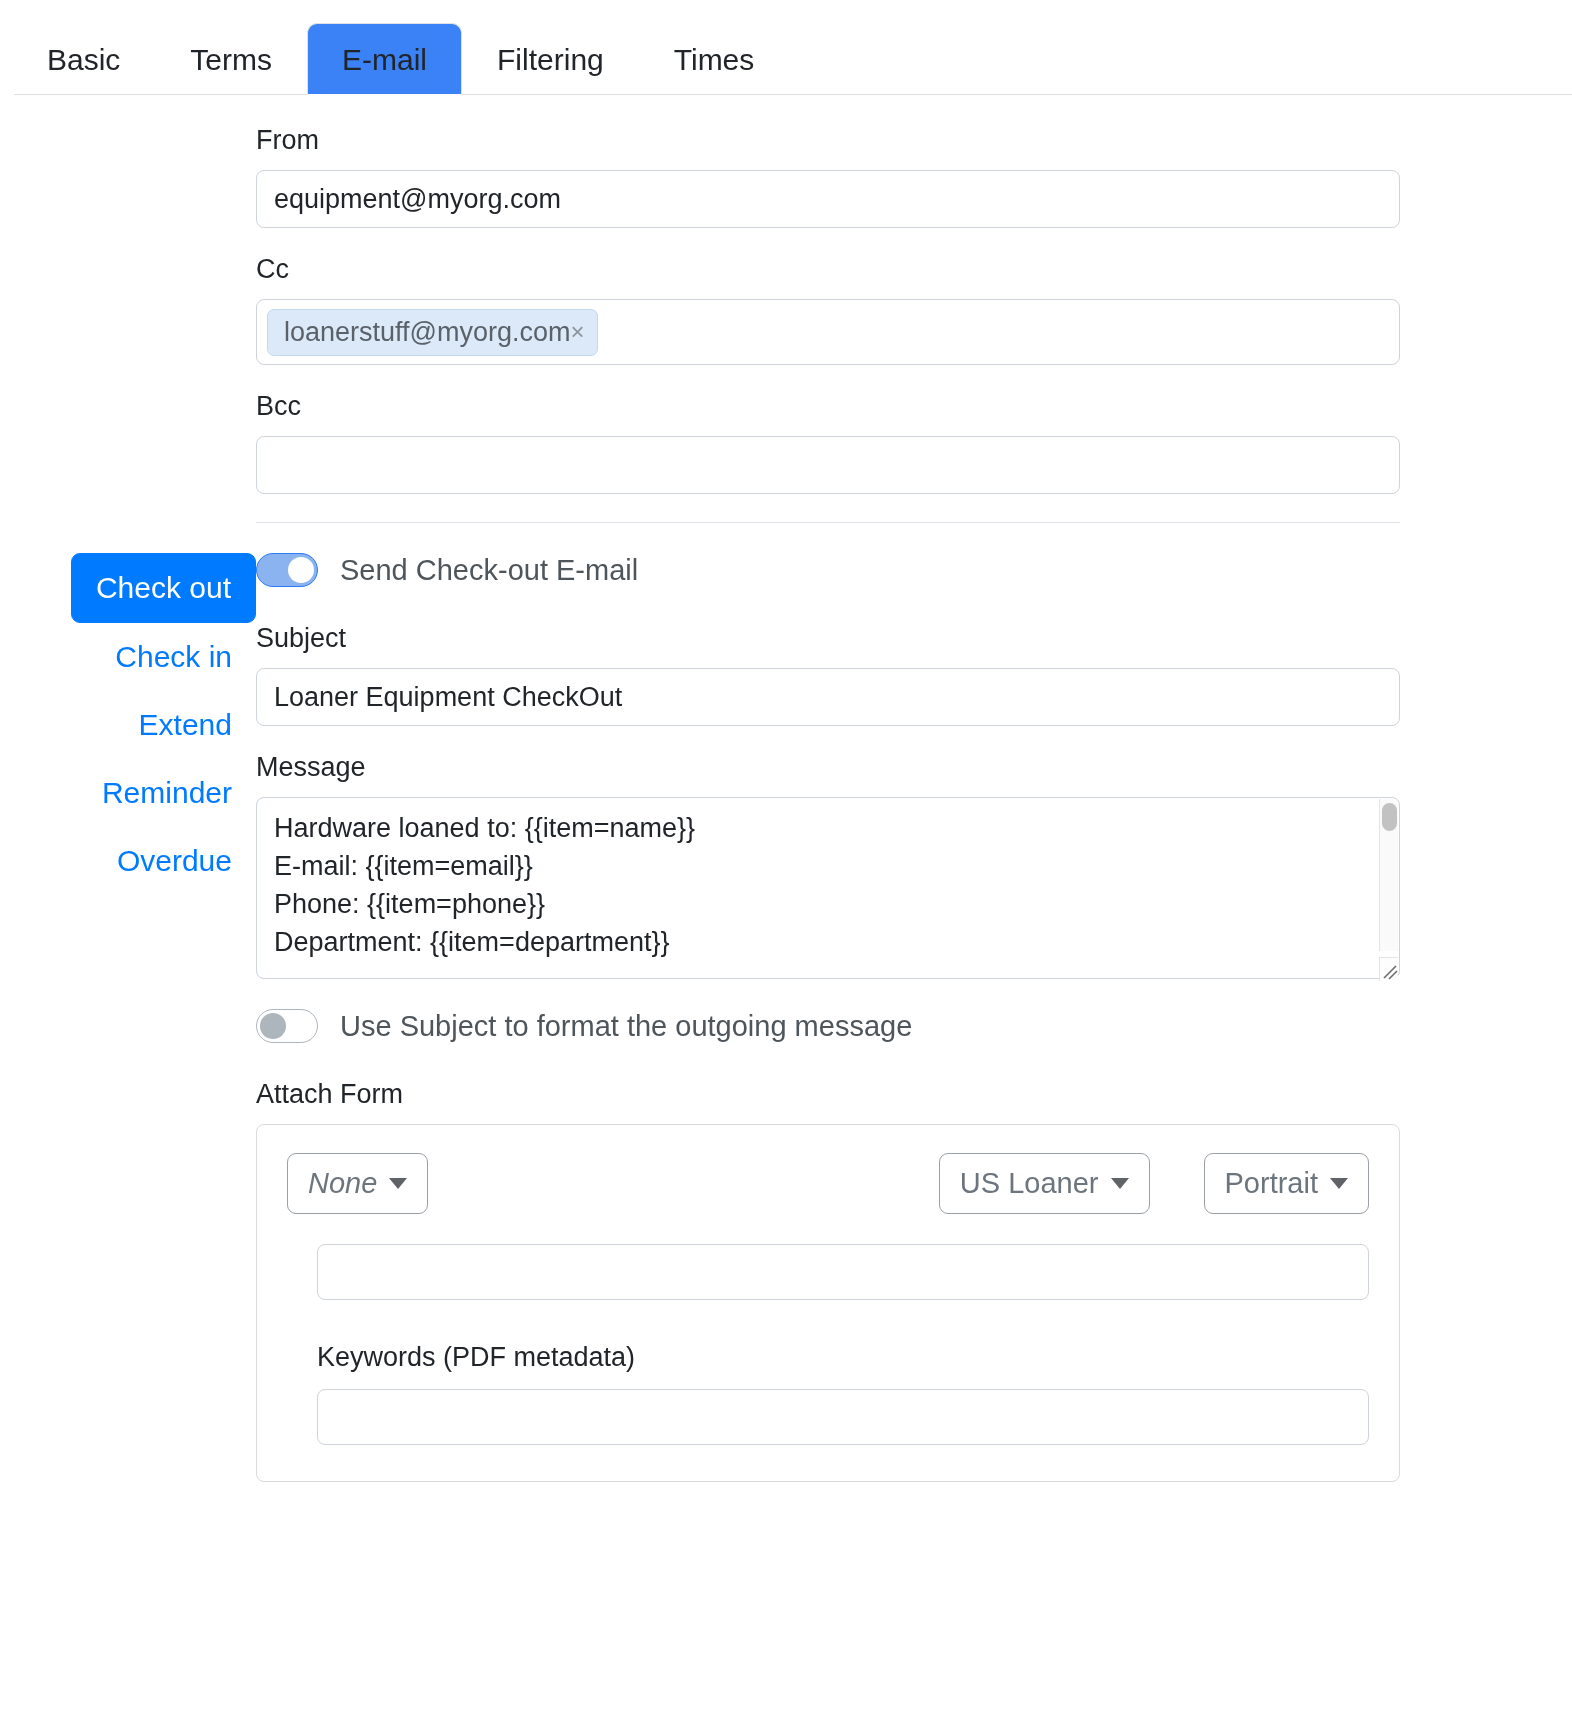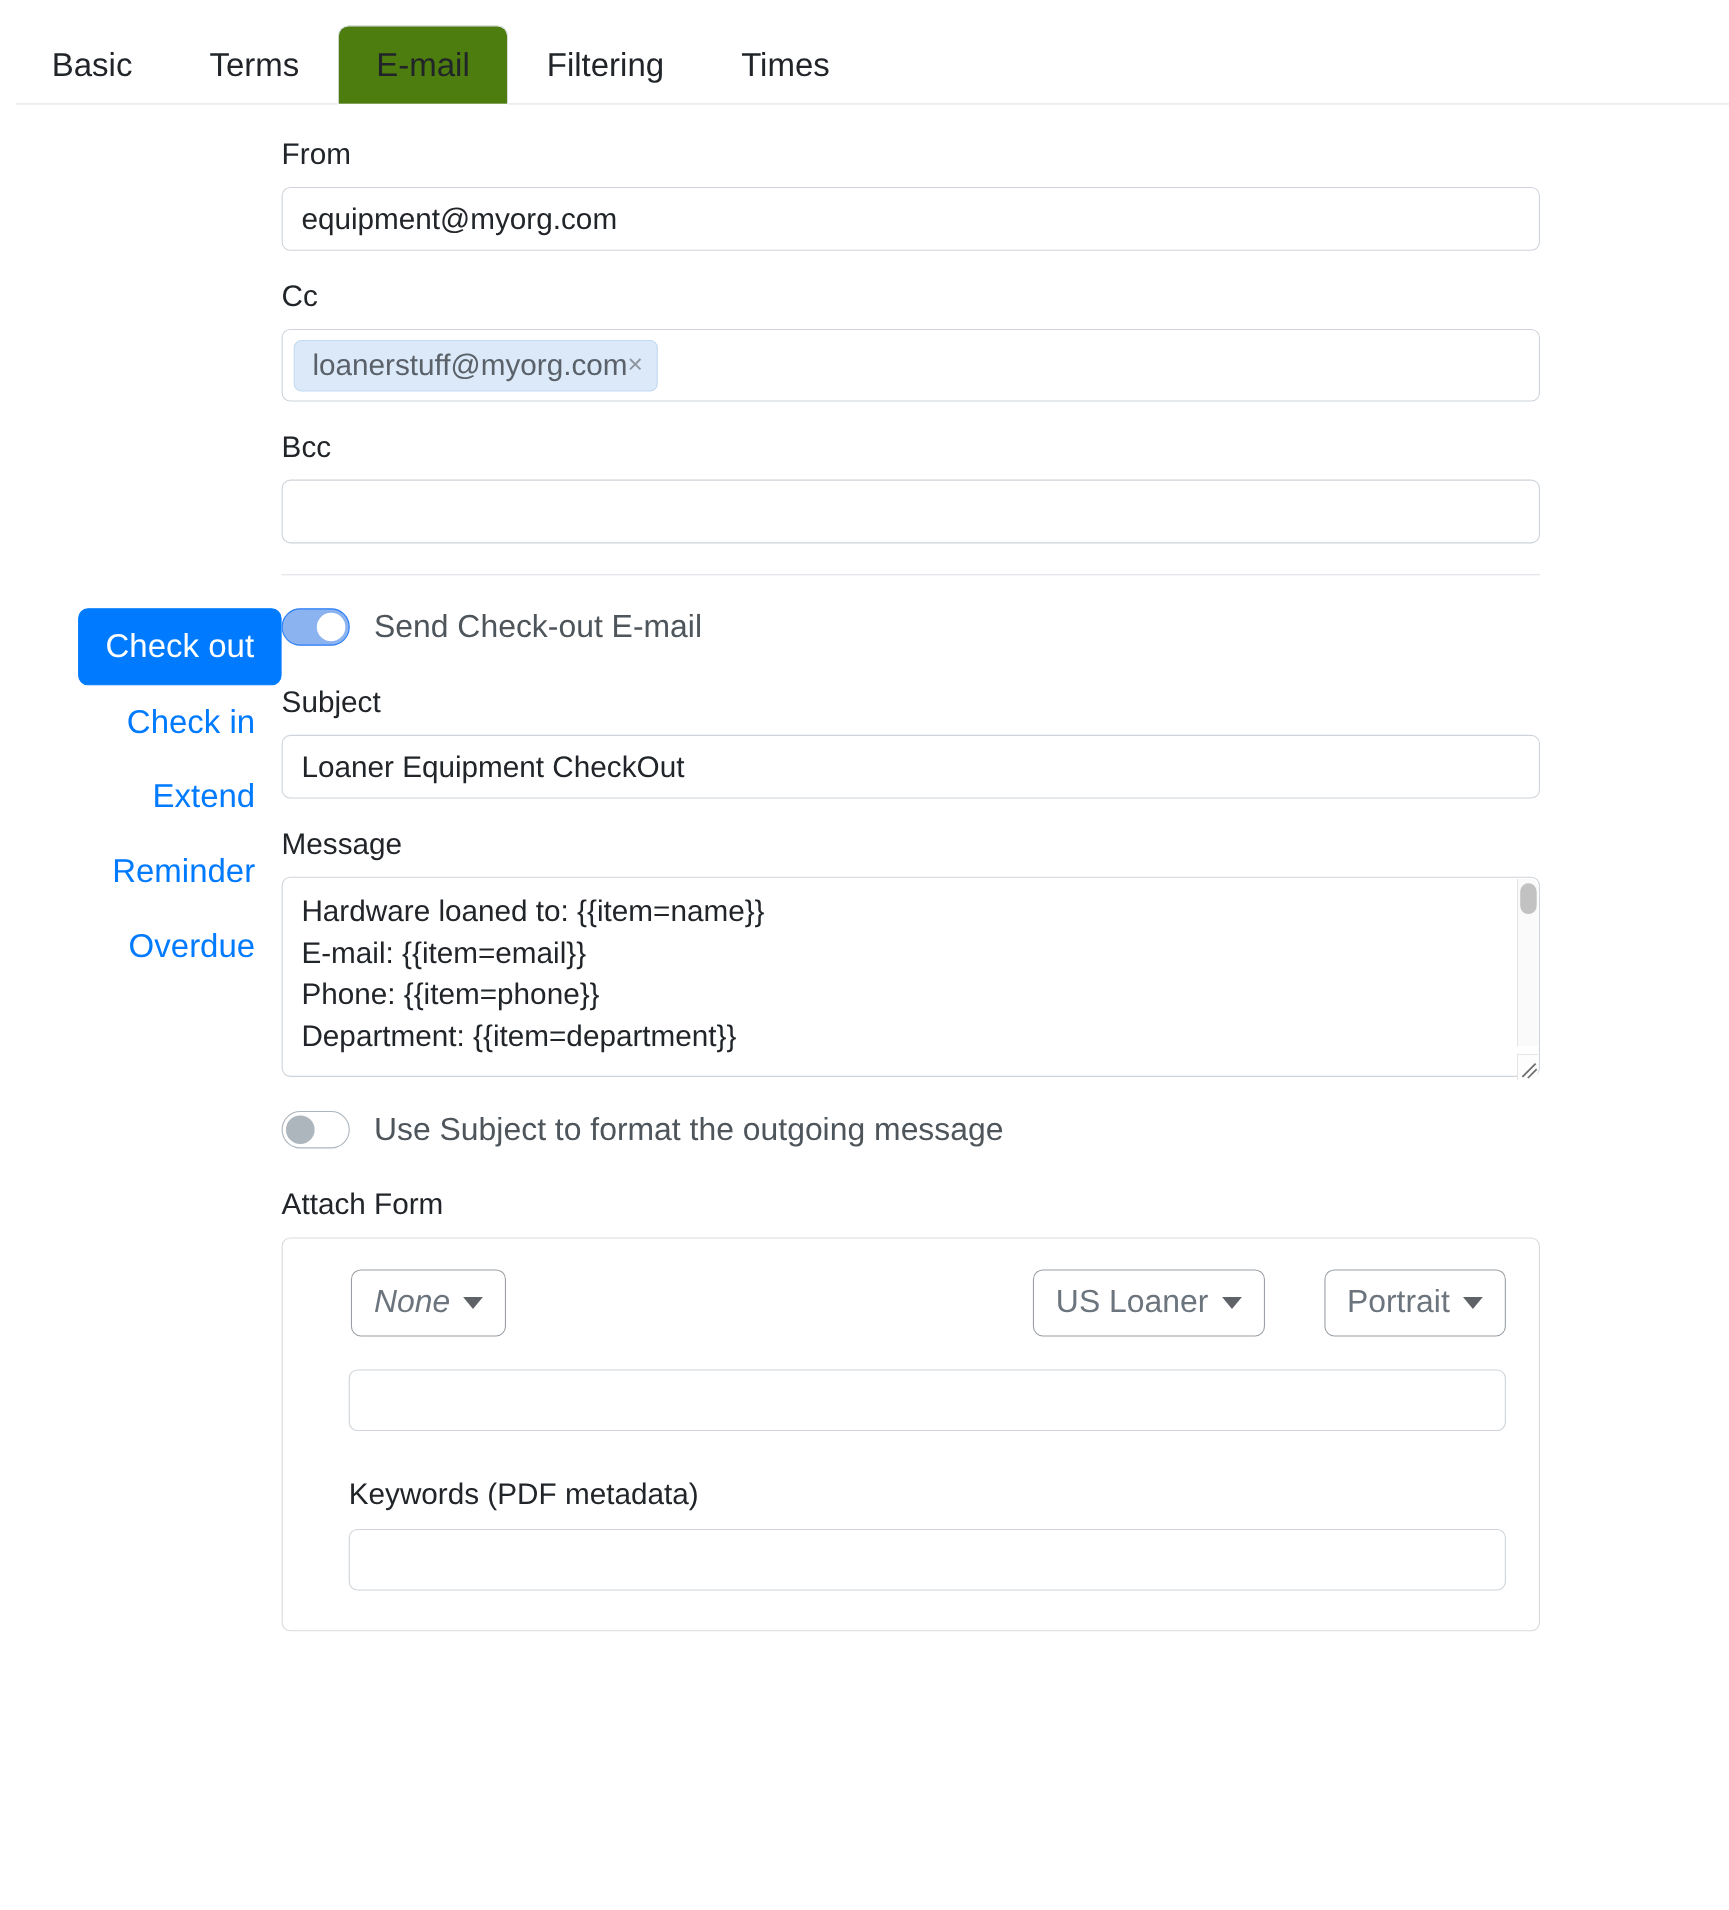--- a/index.html
+++ b/index.html
@@ -36,21 +36,21 @@
     line-height: 72px;
     font-size: 30px;
     color: #212529;
     border: 1px solid transparent;
     border-radius: 10px 10px 0 0;
     background: transparent;
     cursor: pointer;
     white-space: nowrap;
   }
   .tab.active {
-    background: #4d7c0f;
+    background: #3b82f6;
     border-color: #dee2e6 #dee2e6 #ffffff;
     box-shadow: 0 1px 0 0 #ffffff;
   }
 
   
   .top-form {
     padding: 30px 172px 0 256px;
   }
   .field { margin-bottom: 26px; }
   .field-label {
@@ -242,21 +242,20 @@
   }
   .attach-box {
     border: 1px solid #d8dbde;
     border-radius: 8px;
     padding: 28px 30px 36px 30px;
   }
   .attach-top {
     display: flex;
     align-items: flex-start;
     margin-bottom: 30px;
-    margin-left: 32px;
   }
   .attach-top .spacer { flex: 1 1 auto; }
   .dropdown {
     display: inline-flex;
     align-items: center;
     gap: 12px;
     border: 1px solid #9aa0a6;
     border-radius: 9px;
     background: #ffffff;
     color: #6c757d;

